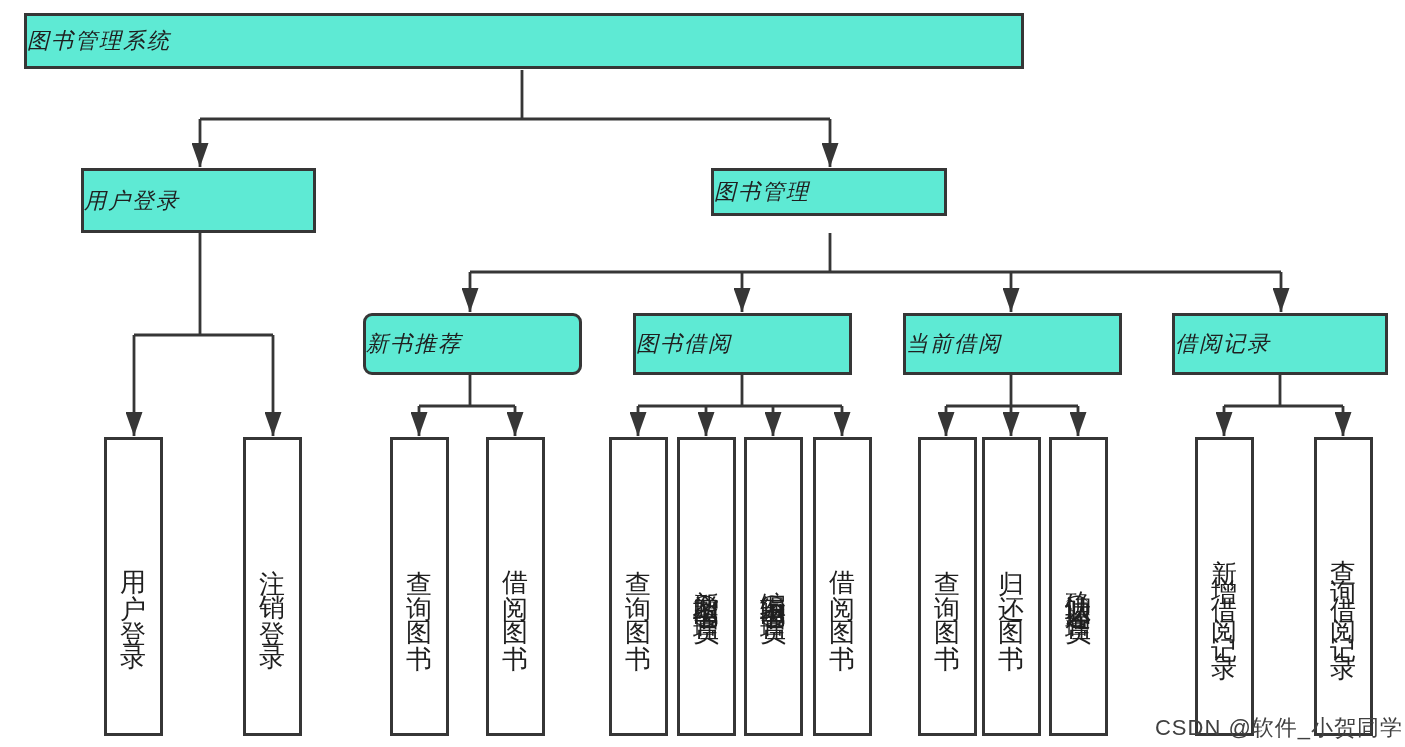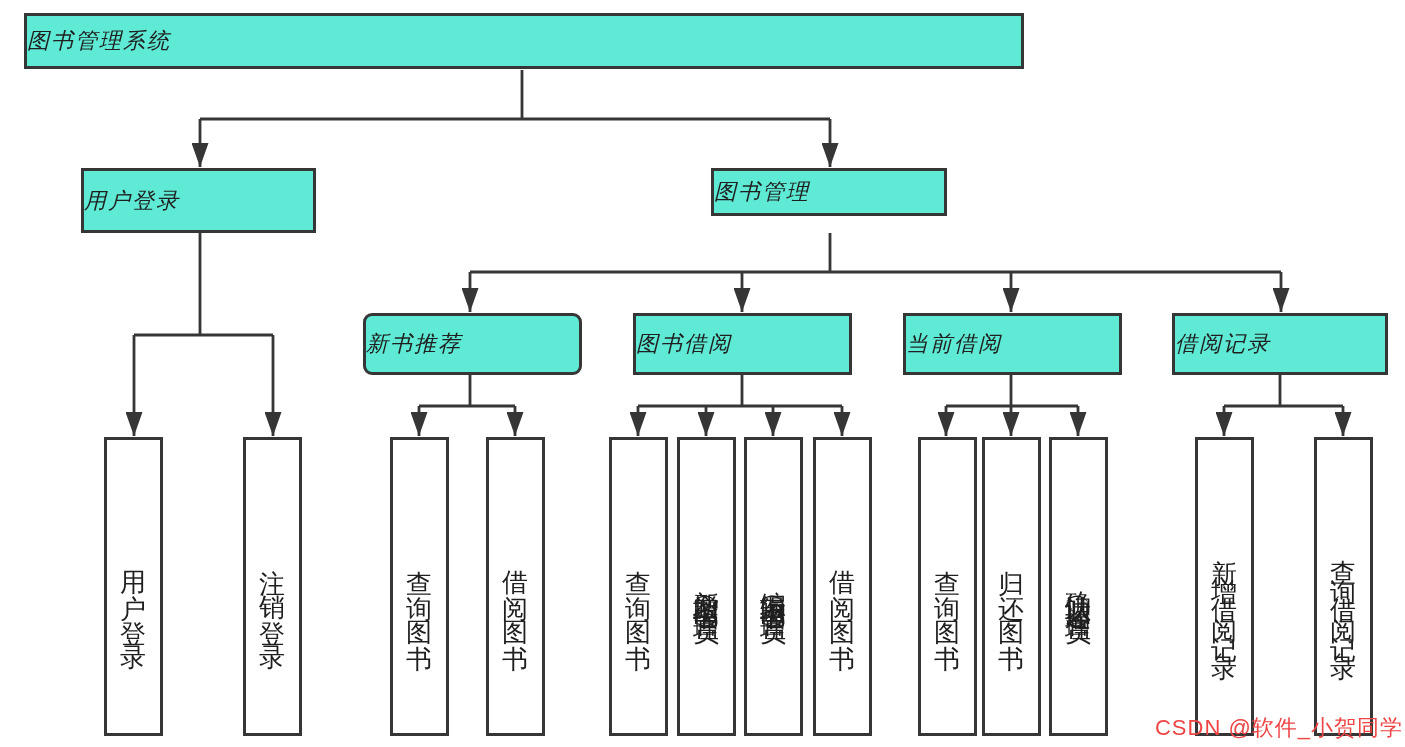--- a/index.html
+++ b/index.html
@@ -51,21 +51,21 @@
     line-height: 1;
     color: #1f1f1f;
     white-space: nowrap;
   }
   .watermark {
     position: absolute;
     right: 2px;
     bottom: 4px;
     font-size: 22px;
     letter-spacing: 1px;
-    color: #ef4444;
+    color: #404040;
     white-space: nowrap;
   }
 </style>
 </head>
 <body>
 
 <div class="canvas">
 
   <svg class="connectors" viewBox="0 0 1405 747" xmlns="http://www.w3.org/2000/svg">
     <defs>

